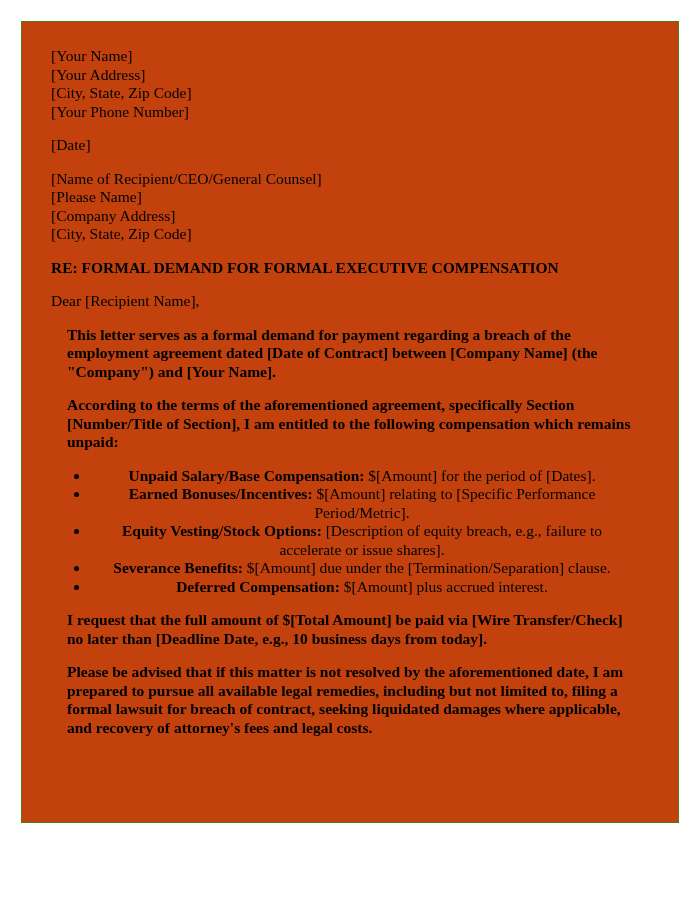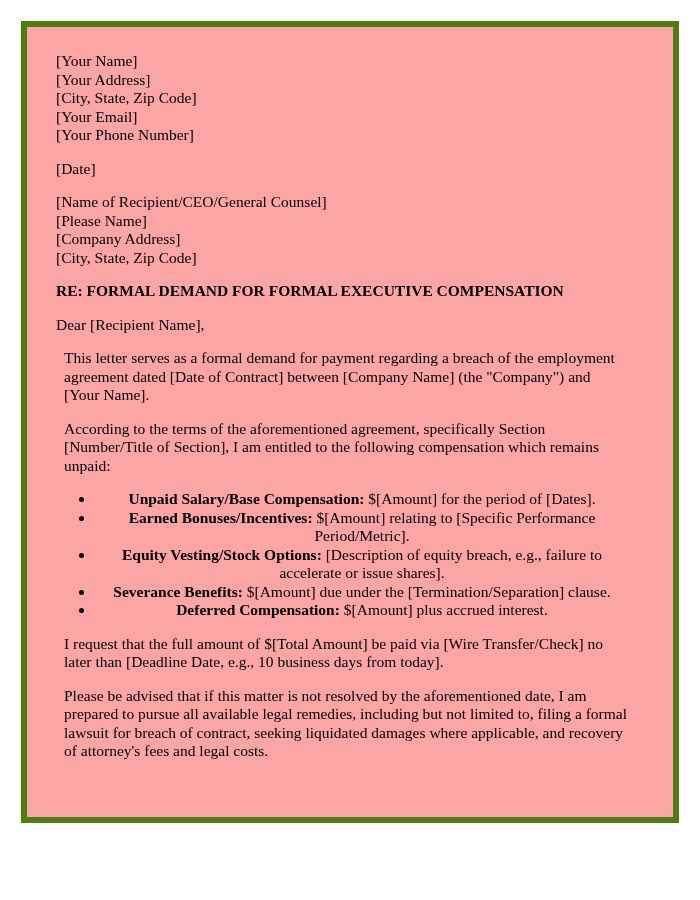--- a/index.html
+++ b/index.html
@@ -10,41 +10,42 @@
     height: 900px;
     font-family: "Liberation Serif", "DejaVu Serif", serif;
     color: #000000;
   }
   .page {
     position: absolute;
     left: 21px;
     top: 21px;
     width: 658px;
     height: 802px;
-    border: 6px solid #4d7c0f;
+    border: 1px solid #4d7c0f;
     box-sizing: border-box;
-    background: #fca5a5;
+    background: #c2410c;
     padding: 25px 46px 10px 29px;
     overflow: hidden;
   }
   .page, .page * {
     font-size: 15.5px;
     line-height: 18.5px;
   }
   .block {
     margin: 0 0 15px 0;
   }
   .addr-line {
     white-space: nowrap;
   }
   .subject {
     font-weight: bold;
   }
   p.body-par {
-    margin: 0 0 15px 8px;
+    margin: 0 0 15px 16px;
+    font-weight: bold;
   }
   ul.bullets {
     margin: 0 0 15px 0;
     padding: 0 0 0 39px;
     list-style: disc outside;
   }
   ul.bullets li {
     margin: 0;
     padding: 0 0 0 2px;
     text-align: center;
@@ -55,21 +56,20 @@
 </style>
 </head>
 <body>
 
 <div class="page">
 
   <div class="block">
     <div class="addr-line">[Your Name]</div>
     <div class="addr-line">[Your Address]</div>
     <div class="addr-line">[City, State, Zip Code]</div>
-    <div class="addr-line">[Your Email]</div>
     <div class="addr-line">[Your Phone Number]</div>
   </div>
 
   <div class="block">[Date]</div>
 
   <div class="block">
     <div class="addr-line">[Name of Recipient/CEO/General Counsel]</div>
     <div class="addr-line">[Please Name]</div>
     <div class="addr-line">[Company Address]</div>
     <div class="addr-line">[City, State, Zip Code]</div>

